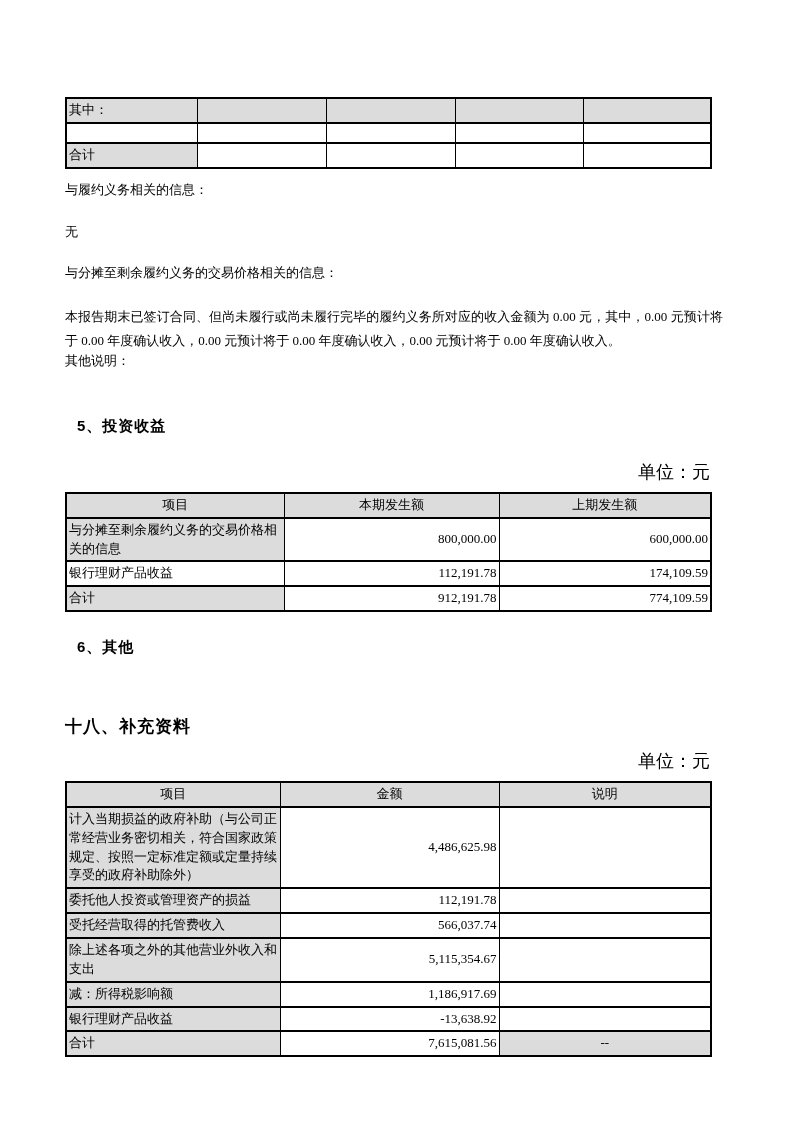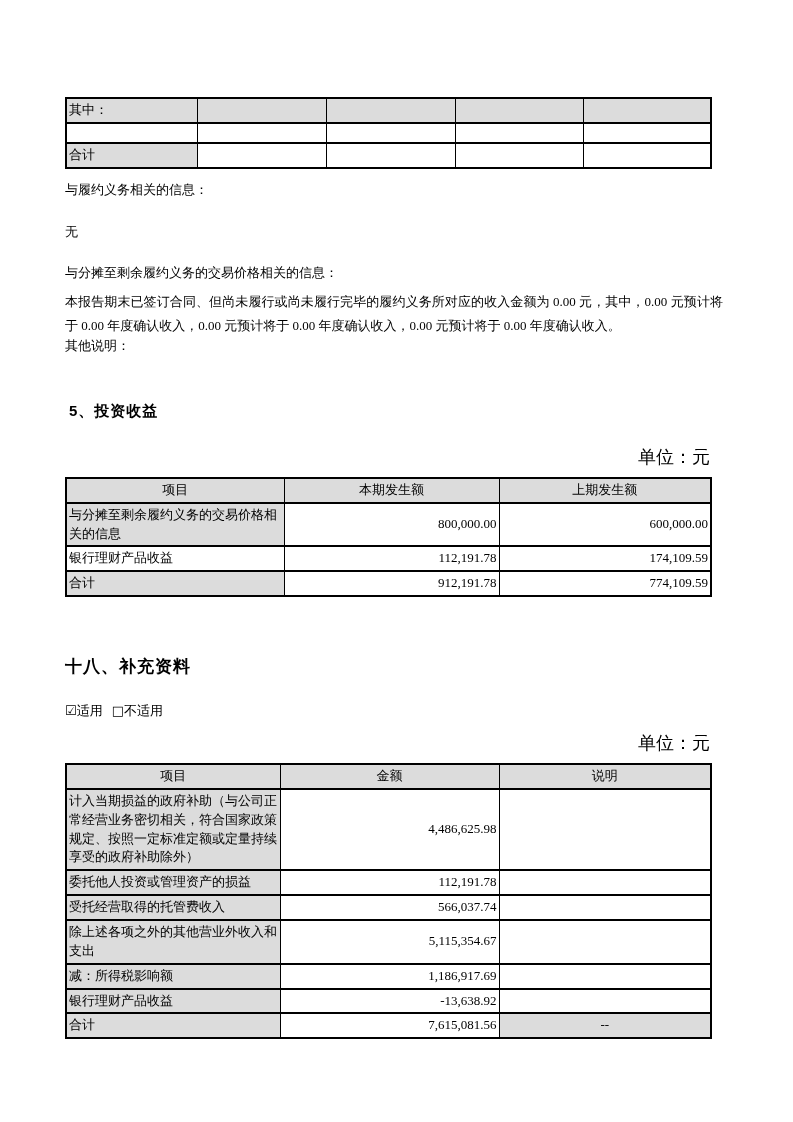--- a/index.html
+++ b/index.html
@@ -38,27 +38,27 @@
   td.item { text-align: left; }
   td.num { text-align: right; padding-right: 9px; }
   td.ctr { text-align: center; }
   td.indent1 { padding-left: 21px; }
   td.indent2 { padding-left: 35px; }
   
   .body-line { margin: 0; line-height: 1.45; }
   .mt-after-table { margin-top: 12px; }
   .mt-wide { margin-top: 23px; }
   .para {
-    margin: 7px 0 0 0;
+    margin: 22px 0 0 0;
     width: 658px;
     text-align: justify;
     line-height: 1.8;
   }
   .h-sec {
-    margin: 4px;
+    margin: 12px;
     font-family: "Liberation Sans", sans-serif;
     font-weight: bold;
     font-size: 15px;
     letter-spacing: 1px;
   }
   .h-chapter {
     margin: 0;
     font-family: "Liberation Sans", sans-serif;
     font-weight: bold;
     font-size: 17px;
@@ -150,27 +150,25 @@
       <td class="num">174,109.59</td>
     </tr>
     <tr>
       <td class="item shade">合计</td>
       <td class="num">912,191.78</td>
       <td class="num">774,109.59</td>
     </tr>
   </tbody>
     </table>
 
+  <h3 class="h-sec" style="margin-top:26px;">6、其他</h3>
 
   <h2 class="h-chapter" style="margin-top:58px;">十八、补充资料</h2>
 
 
-  <p class="checkbox-line" style="margin-top:24px;">
-    <span class="cb-glyph">☑</span><span>适用</span><span class="cb-gap"></span><span class="cb-glyph">□</span><span>不适用</span>
-  </p>
 
   <p class="unit-line" style="margin-top:11px;">单位：元</p>
 
   <table class="tbl" style="margin-top:8px;">
     <colgroup>
         <col style="width:214px">
         <col style="width:219px">
         <col style="width:212px">
       </colgroup>
     <tbody>

